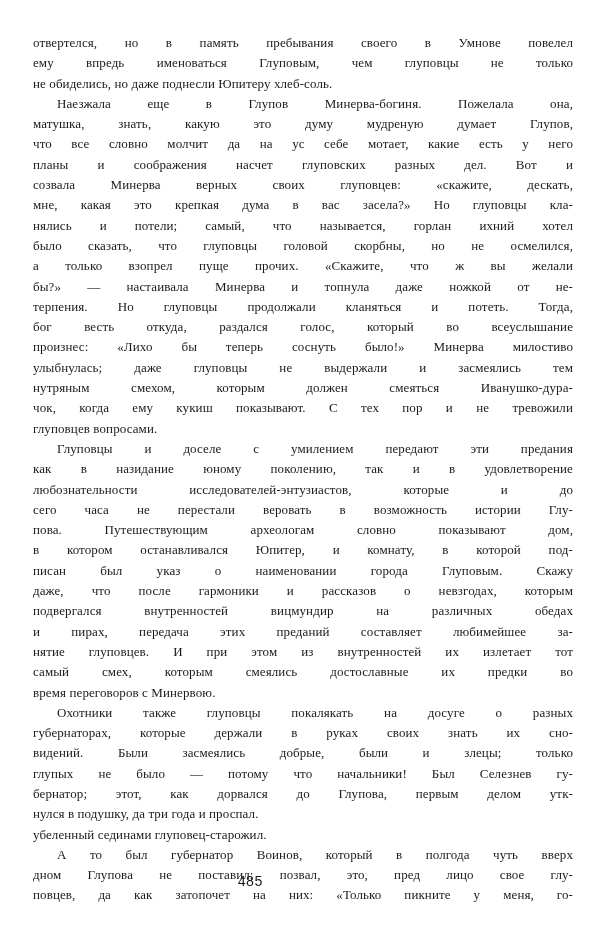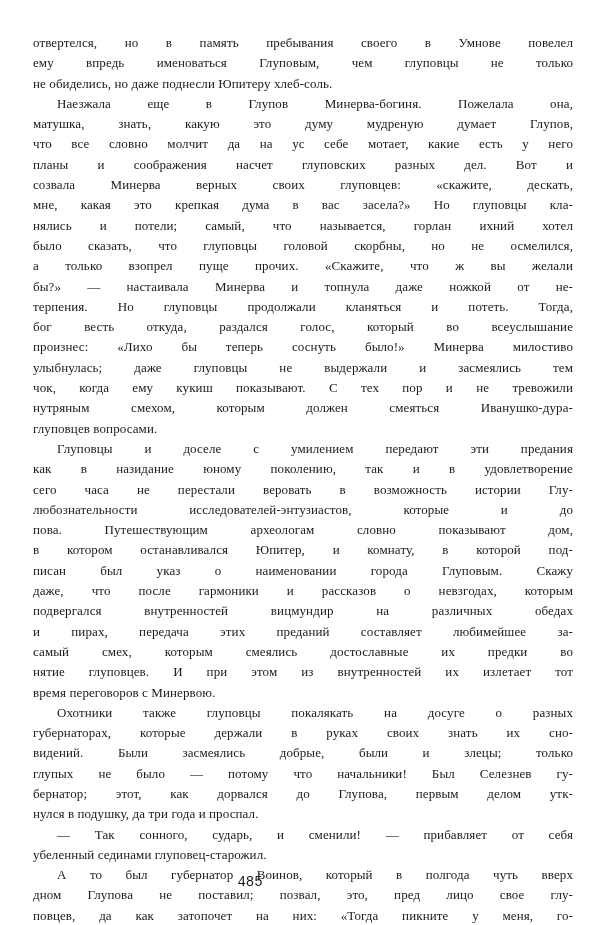--- a/index.html
+++ b/index.html
@@ -38,50 +38,49 @@
       <span class="line">созвала Минерва верных своих глуповцев: «скажите, дескать,</span>
       <span class="line">мне, какая это крепкая дума в вас засела?» Но глуповцы кла-</span>
       <span class="line">нялись и потели; самый, что называется, горлан ихний хотел</span>
       <span class="line">было сказать, что глуповцы головой скорбны, но не осмелился,</span>
       <span class="line">а только взопрел пуще прочих. «Скажите, что ж вы желали</span>
       <span class="line">бы?» — настаивала Минерва и топнула даже ножкой от не-</span>
       <span class="line">терпения. Но глуповцы продолжали кланяться и потеть. Тогда,</span>
       <span class="line">бог весть откуда, раздался голос, который во всеуслышание</span>
       <span class="line">произнес: «Лихо бы теперь соснуть было!» Минерва милостиво</span>
       <span class="line">улыбнулась; даже глуповцы не выдержали и засмеялись тем</span>
+      <span class="line">нутряным смехом, которым должен смеяться Иванушко-дура-</span>
       <span class="line">чок, когда ему кукиш показывают. С тех пор и не тревожили</span>
-      <span class="line">нутряным смехом, которым должен смеяться Иванушко-дура-</span>
       <span class="line last">глуповцев вопросами.</span>
     </div>
     <div>
       <span class="line indent">Глуповцы и доселе с умилением передают эти предания</span>
       <span class="line">как в назидание юному поколению, так и в удовлетворение</span>
+      <span class="line">любознательности исследователей-энтузиастов, которые и до</span>
       <span class="line">сего часа не перестали веровать в возможность истории Глу-</span>
-      <span class="line">любознательности исследователей-энтузиастов, которые и до</span>
       <span class="line">пова. Путешествующим археологам словно показывают дом,</span>
       <span class="line">в котором останавливался Юпитер, и комнату, в которой под-</span>
       <span class="line">писан был указ о наименовании города Глуповым. Скажу</span>
       <span class="line">даже, что после гармоники и рассказов о невзгодах, которым</span>
       <span class="line">подвергался внутренностей вицмундир на различных обедах</span>
       <span class="line">и пирах, передача этих преданий составляет любимейшее за-</span>
+      <span class="line">нятие глуповцев. И при этом из внутренностей их излетает тот</span>
       <span class="line">самый смех, которым смеялись достославные их предки во</span>
-      <span class="line">нятие глуповцев. И при этом из внутренностей их излетает тот</span>
       <span class="line last">время переговоров с Минервою.</span>
     </div>
     <div>
       <span class="line indent">Охотники также глуповцы покалякать на досуге о разных</span>
       <span class="line">губернаторах, которые держали в руках своих знать их сно-</span>
       <span class="line">видений. Были засмеялись добрые, были и злецы; только</span>
       <span class="line">глупых не было — потому что начальники! Был Селезнев гу-</span>
       <span class="line">бернатор; этот, как дорвался до Глупова, первым делом утк-</span>
       <span class="line last">нулся в подушку, да три года и проспал.</span>
     </div>
     <div>
-      <span class="line indent">— Так сонного, сударь, и сменили! — прибавляет от себя</span>
       <span class="line last">убеленный сединами глуповец-старожил.</span>
     </div>
     <div>
       <span class="line indent">А то был губернатор Воинов, который в полгода чуть вверх</span>
       <span class="line">дном Глупова не поставил; позвал, это, пред лицо свое глу-</span>
-      <span class="line">повцев, да как затопочет на них: «Тогда пикните у меня, го-</span>
+      <span class="line">повцев, да как затопочет на них: «Только пикните у меня, го-</span>
     </div>
   </div>
 <div class="folio">485</div>
 
 </body></html>

